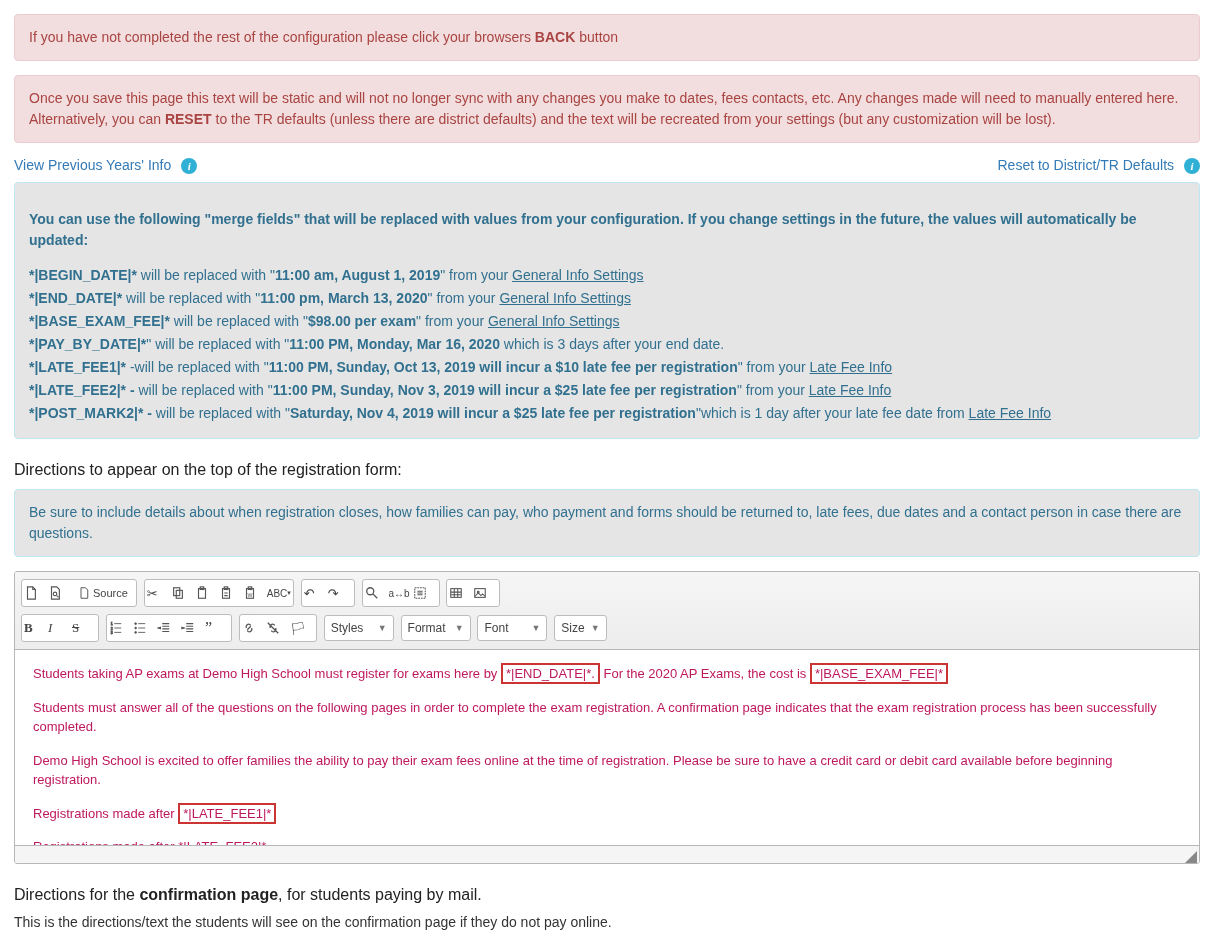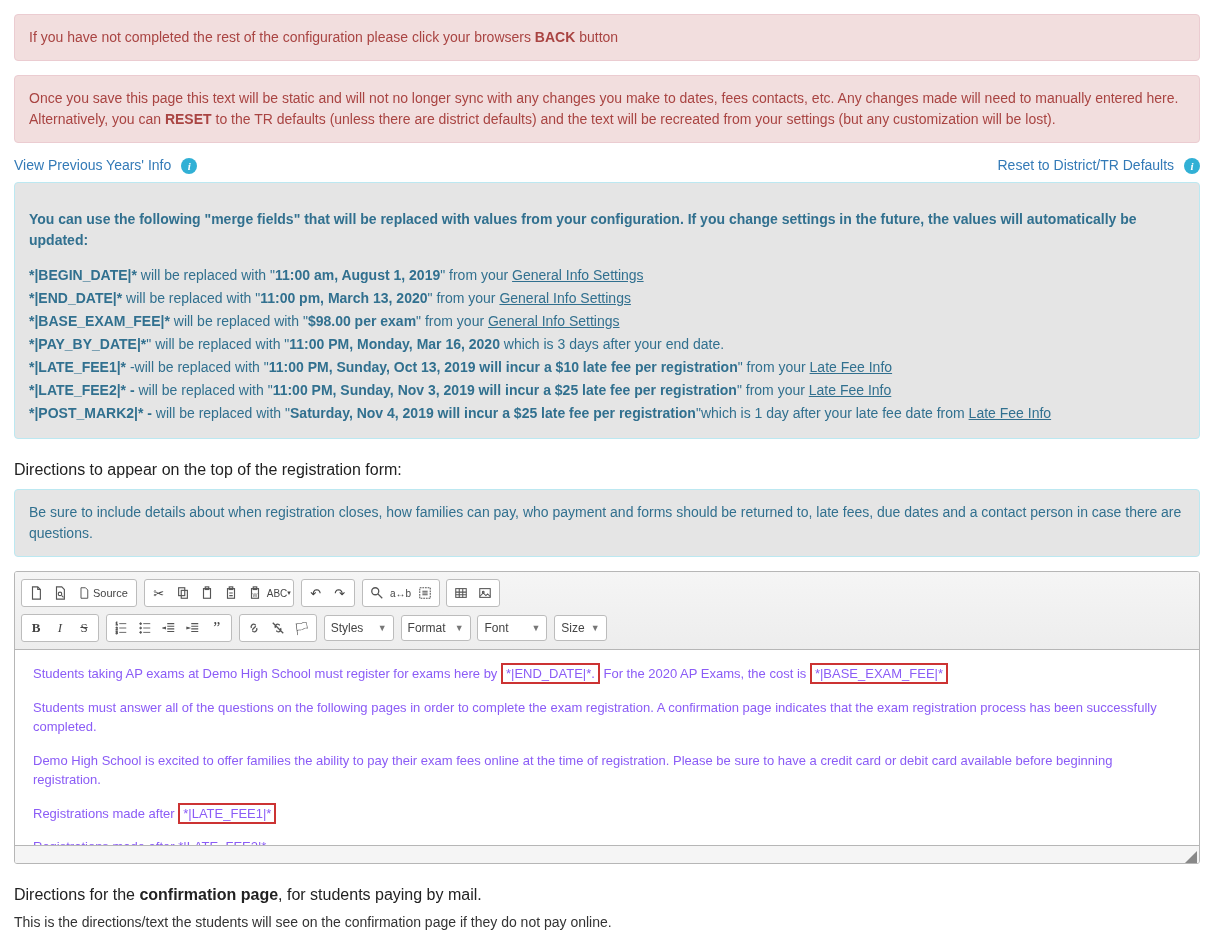--- a/index.html
+++ b/index.html
@@ -43,37 +43,37 @@
     background: linear-gradient(#f5f5f5, #ededed);
     border-bottom: 1px solid #b6b6b6;
     padding: 5px 6px;
   }
   .cke-toolgroup {
     display: inline-flex; align-items: center;
     background: #fff; border: 1px solid #bcbcbc; border-radius: 3px;
     padding: 2px; margin: 2px 3px 2px 0; vertical-align: middle;
   }
   .cke-btn {
-    width: 24px; height: 22px; display: inline-flex; align-items: center; justify-content: center;
+    width: 24px; height: 22px; display: inline-flex; align-items: center; 
     font-size: 13px; color: #444; cursor: pointer; border-radius: 2px;
     user-select: none;
   }
   .cke-btn svg { width: 14px; height: 14px; }
   .cke-combo {
     display: inline-flex; align-items: center;
     background: #fff; border: 1px solid #bcbcbc; border-radius: 3px;
     height: 26px; padding: 0 6px; margin: 2px 3px 2px 0; cursor: pointer;
     font-size: 12px; color: #444; min-width: 70px; justify-content: space-between;
     vertical-align: middle;
   }
   .cke-combo .caret { font-size: 9px; color: #777; margin-left: 6px; }
   .cke-source { font-size: 11px; padding: 0 6px; width: auto !important; }
   .cke-content {
     height: 195px; overflow-y: scroll; padding: 14px 18px;
-    font-family: Arial, sans-serif; font-size: 13px; color: #8b5cf6; line-height: 1.5;
+    font-family: Arial, sans-serif; font-size: 13px; color: #be185d; line-height: 1.5;
     background: #fff;
   }
   .cke-content p { margin: 0 0 14px 0; }
   .hl-field { border: 2px solid #cc3333; padding: 1px 3px; }
   .cke-bottom { background: #f5f5f5; border-top: 1px solid #b6b6b6; height: 18px; position: relative; }
   .cke-resizer {
     position: absolute; right: 2px; bottom: 0; width: 0; height: 0; cursor: se-resize;
     border-style: solid; border-width: 0 0 12px 12px; border-color: transparent transparent #888 transparent;
   }
   .tbrow2 { margin-top: 3px; }

